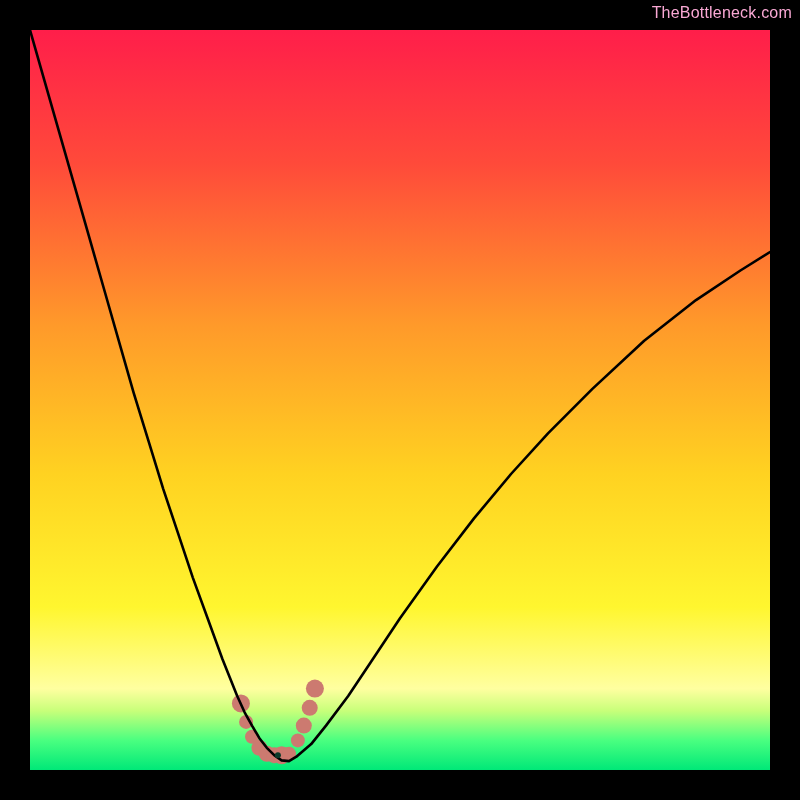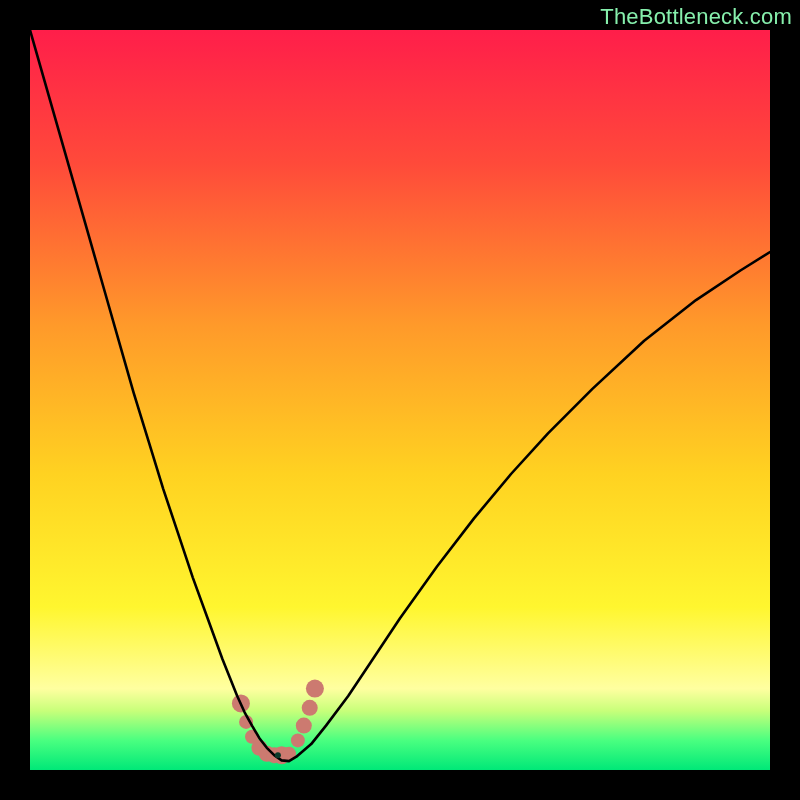--- a/index.html
+++ b/index.html
@@ -24,22 +24,22 @@
     left: 30px;
     top: 30px;
     width: 740px;
     height: 740px;
     overflow: hidden;
   }
   .watermark {
     position: absolute;
     top: 4px;
     right: 8px;
-    color: #86efac;
-    font-size: 22px;
+    color: #f9a8d4;
+    font-size: 16px;
     font-weight: 500;
     letter-spacing: 0.2px;
     z-index: 10;
   }
   svg {
     display: block;
   }
 </style>
 </head>
 <body>

